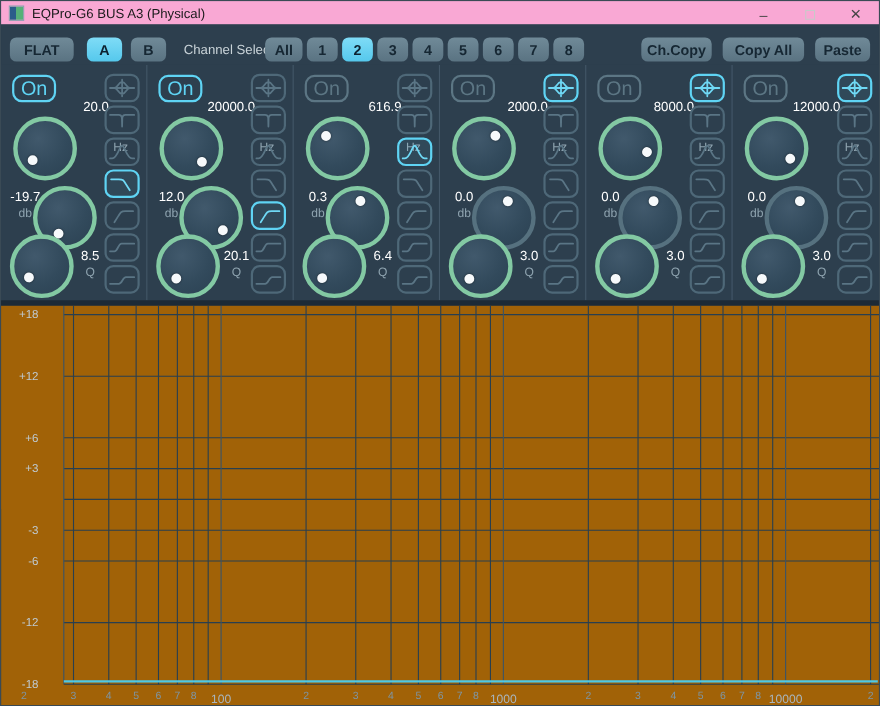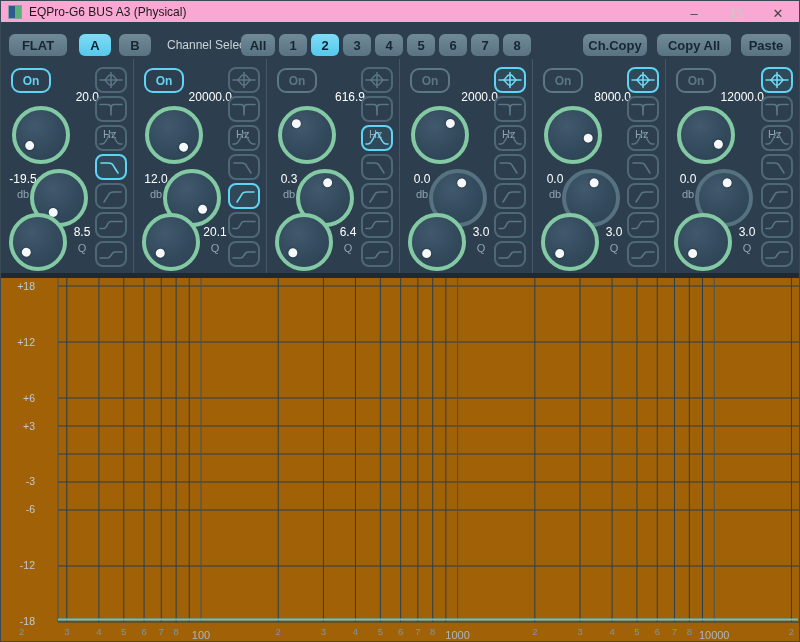--- a/index.html
+++ b/index.html
@@ -22,21 +22,21 @@
   .cs-label { position:absolute; top:13px; font-size:12px; color:#c9d3d8; }
   .chan-group { position:absolute; left:240px; top:9px; display:flex; gap:4px; }
   .chan-group .tbtn { position:static; }
   .right-group { position:absolute; right:8px; top:9px; display:flex; gap:10px; }
   .right-group .tbtn { position:static; padding:0 10px; }
 
   
   .bands { position:absolute; left:0; top:58px; width:100%; height:214px; display:flex; }
   .eq-band { position:relative; width:133.33px; height:214px; border-right:1px solid rgba(95,118,138,.45); }
   .eq-band:last-child { border-right:none; }
-  .on-btn { position:absolute; left:10px; top:9px; width:40px; height:25px; border:2px solid #5c7684; border-radius:9px; color:#5c7684; font-size:12px; font-weight:700; display:flex; align-items:center; justify-content:center; }
+  .on-btn { position:absolute; left:10px; top:9px; width:40px; height:25px; border:2px solid #5c7684; border-radius:9px; color:#5c7684; font-size:18px; font-weight:400; display:flex; align-items:center; justify-content:center; }
   .on-btn.active { border-color:#5fd4f4; color:#5fd4f4; }
   .val { position:absolute; font-size:12px; color:#ffffff; }
   .unit { position:absolute; font-size:11px; color:#8fa4b0; }
   .freq-val { left:0; top:31px; width:98px; text-align:right; }
   .hz-label { left:71px; top:69px; width:22px;margin-left:31px; }
   .gain-val { left:0; top:113px; width:44px; text-align:center; }
   .db-label { left:0; top:129px; width:44px; text-align:center; }
   .q-val { left:62px; top:166px; width:38px; text-align:center; }
   .q-label { left:62px; top:183px; width:38px; text-align:center; }
   .knob { position:absolute; width:58px; height:58px; border-radius:50%; border:4px solid #83c9a3; background:radial-gradient(circle at 38% 32%, #41596c 0%, #324a5c 55%, #2b4152 100%); }
@@ -100,21 +100,21 @@
   <div class="bands" id="bands">
       <div class="eq-band">
         <div class="on-btn active">On</div>
         <div class="val freq-val">20.0</div>
         <div class="knob freq-knob ring-green">
           <div class="arm" style="transform:rotate(-135deg)">
             <div class="dot"></div>
           </div>
         </div>
         <div class="unit hz-label">Hz</div>
-        <div class="val gain-val">-19.5</div>
+        <div class="val gain-val">-19.7</div>
         <div class="unit db-label">db</div>
         <div class="knob gain-knob ring-green">
           <div class="arm" style="transform:rotate(-160deg)">
             <div class="dot"></div>
           </div>
         </div>
         <div class="val q-val">8.5</div>
         <div class="unit q-label">Q</div>
         <div class="knob q-knob ring-green">
           <div class="arm" style="transform:rotate(-133deg)">

